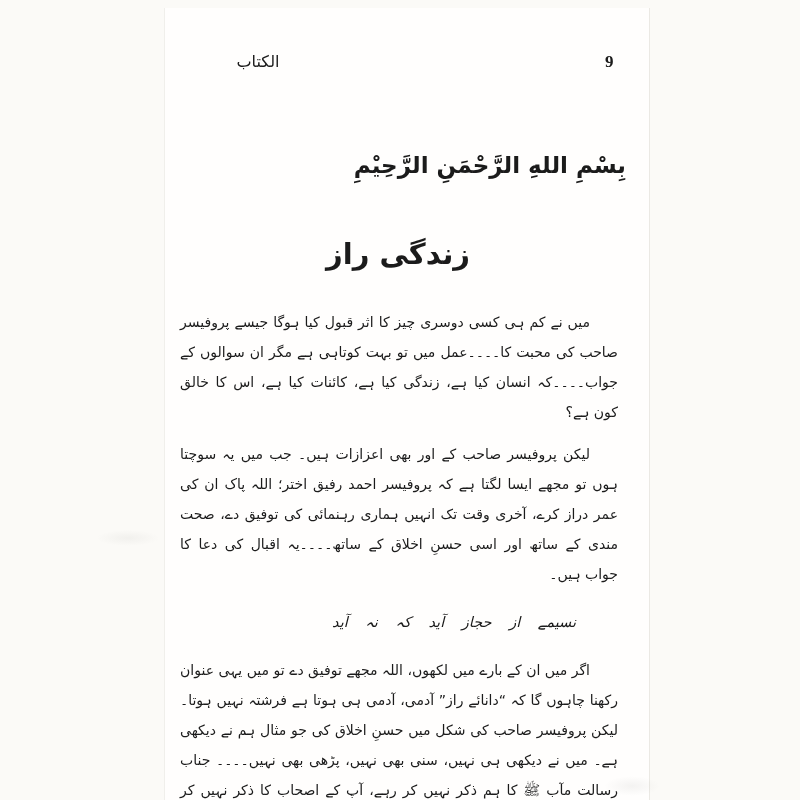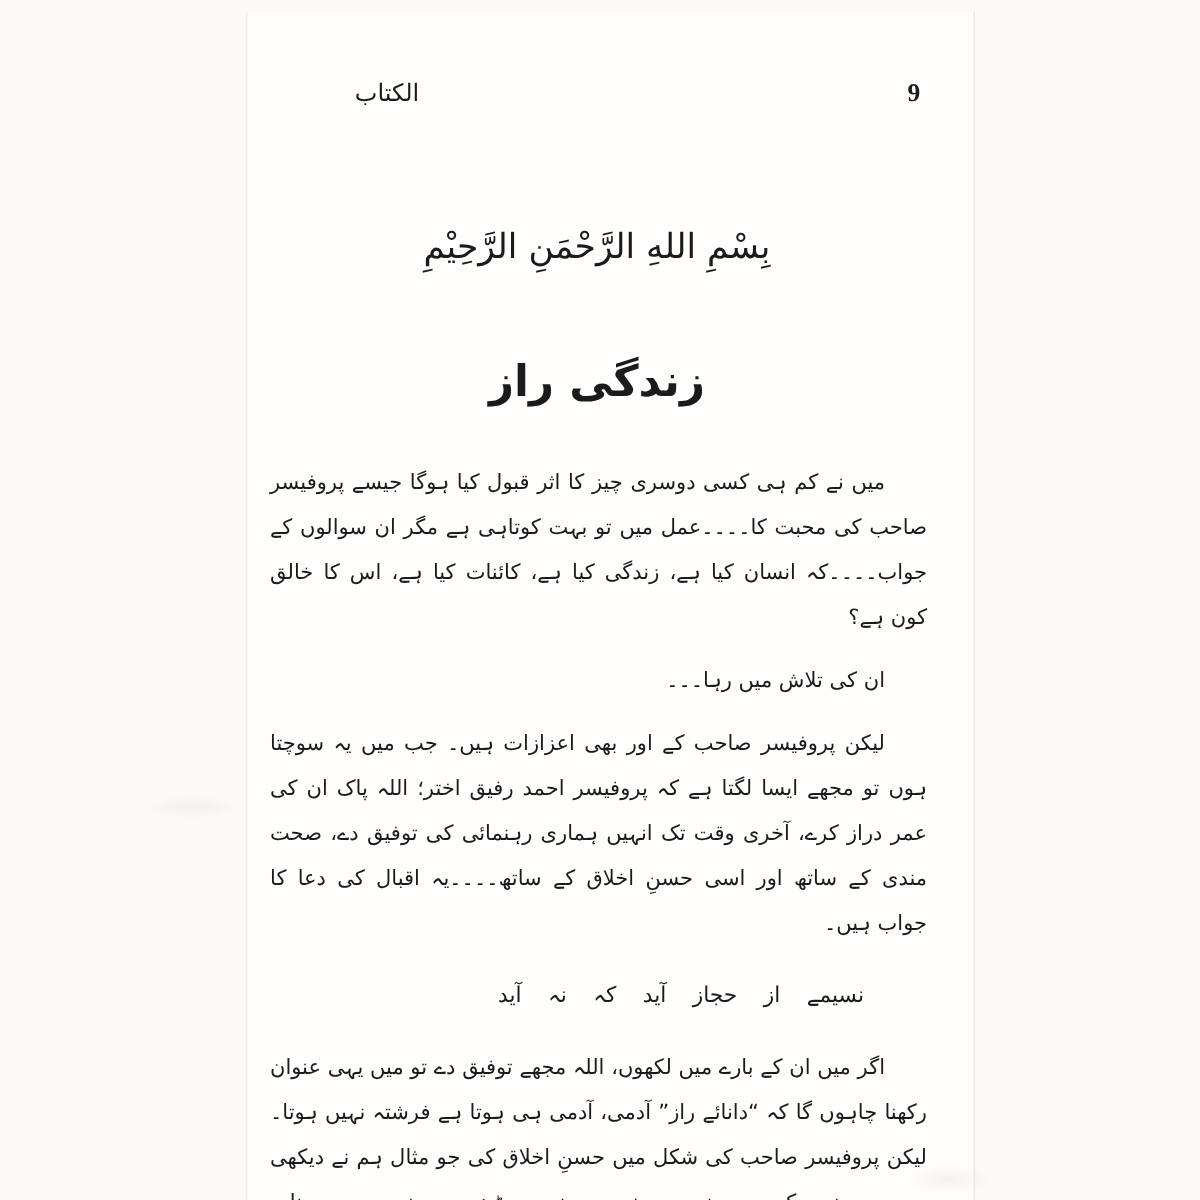--- a/index.html
+++ b/index.html
@@ -39,24 +39,24 @@
     position: absolute;
     top: 40px; left: 593px;
     font-family: "Liberation Serif", serif;
     font-weight: bold;
     font-size: 17px;
   }
   .bismillah {
     position: absolute;
     top: 133px; left: 158px;
     width: 464px;
-    text-align: center;
+    text-align: right;
     direction: rtl;
     font-size: 23px;
-    font-weight: normal;
+    font-weight: bold;
     line-height: 40px;
   }
   .chapter-title {
     position: absolute;
     top: 220px; left: 158px;
     width: 464px;
     text-align: center;
     direction: rtl;
     font-size: 29px;
     font-weight: bold;
@@ -81,20 +81,21 @@
     margin: 6px 0;
     padding-right: 46px;
     text-align: right;
     word-spacing: 13px;
     font-size: 14.5px;
   }
   .couplet .verse {
     display: block;
     line-height: 30px;
     text-indent: 0;
+    font-style: italic;
   }
   
   .smudge { position: absolute; border-radius: 50%; pointer-events: none; }
   .smudge-1 {
     left: 88px; top: 522px; width: 64px; height: 16px;
     background: radial-gradient(ellipse at center, rgba(60,60,55,0.05), rgba(60,60,55,0) 70%);
   }
   .smudge-2 {
     left: 596px; top: 768px; width: 56px; height: 20px;
     background: radial-gradient(ellipse at center, rgba(60,60,55,0.06), rgba(60,60,55,0) 70%);
@@ -115,21 +116,20 @@
   <div class="page-number">9</div>
 
   <div class="bismillah">بِسْمِ اللهِ الرَّحْمَنِ الرَّحِيْمِ</div>
 
   <div class="chapter-title">زندگی راز</div>
 
   <div class="body-text">
 
     <p>میں نے کم ہی کسی دوسری چیز کا اثر قبول کیا ہوگا جیسے پروفیسر صاحب کی محبت کا۔۔۔۔عمل میں تو بہت کوتاہی ہے مگر ان سوالوں کے جواب۔۔۔۔کہ انسان کیا ہے، زندگی کیا ہے، کائنات کیا ہے، اس کا خالق کون ہے؟</p>
 
-    <p>ان کی تلاش میں رہا۔۔۔</p>
 
     <p>لیکن پروفیسر صاحب کے اور بھی اعزازات ہیں۔ جب میں یہ سوچتا ہوں تو مجھے ایسا لگتا ہے کہ پروفیسر احمد رفیق اختر؛ اللہ پاک ان کی عمر دراز کرے، آخری وقت تک انہیں ہماری رہنمائی کی توفیق دے، صحت مندی کے ساتھ اور اسی حسنِ اخلاق کے ساتھ۔۔۔۔یہ اقبال کی دعا کا جواب ہیں۔</p>
 
     <div class="couplet">
       <span class="verse">نسیمے از حجاز آید کہ نہ آید</span>
     </div>
 
     <p>اگر میں ان کے بارے میں لکھوں، اللہ مجھے توفیق دے تو میں یہی عنوان رکھنا چاہوں گا کہ “دانائے راز” آدمی، آدمی ہی ہوتا ہے فرشتہ نہیں ہوتا۔ لیکن پروفیسر صاحب کی شکل میں حسنِ اخلاق کی جو مثال ہم نے دیکھی ہے۔ میں نے دیکھی ہی نہیں، سنی بھی نہیں، پڑھی بھی نہیں۔۔۔۔ جناب رسالت مآب ﷺ کا ہم ذکر نہیں کر رہے، آپ کے اصحاب کا ذکر نہیں کر رہے۔ ان سے کسی کا موازنہ نہیں کیا جا سکتا۔</p>
 
   </div>

